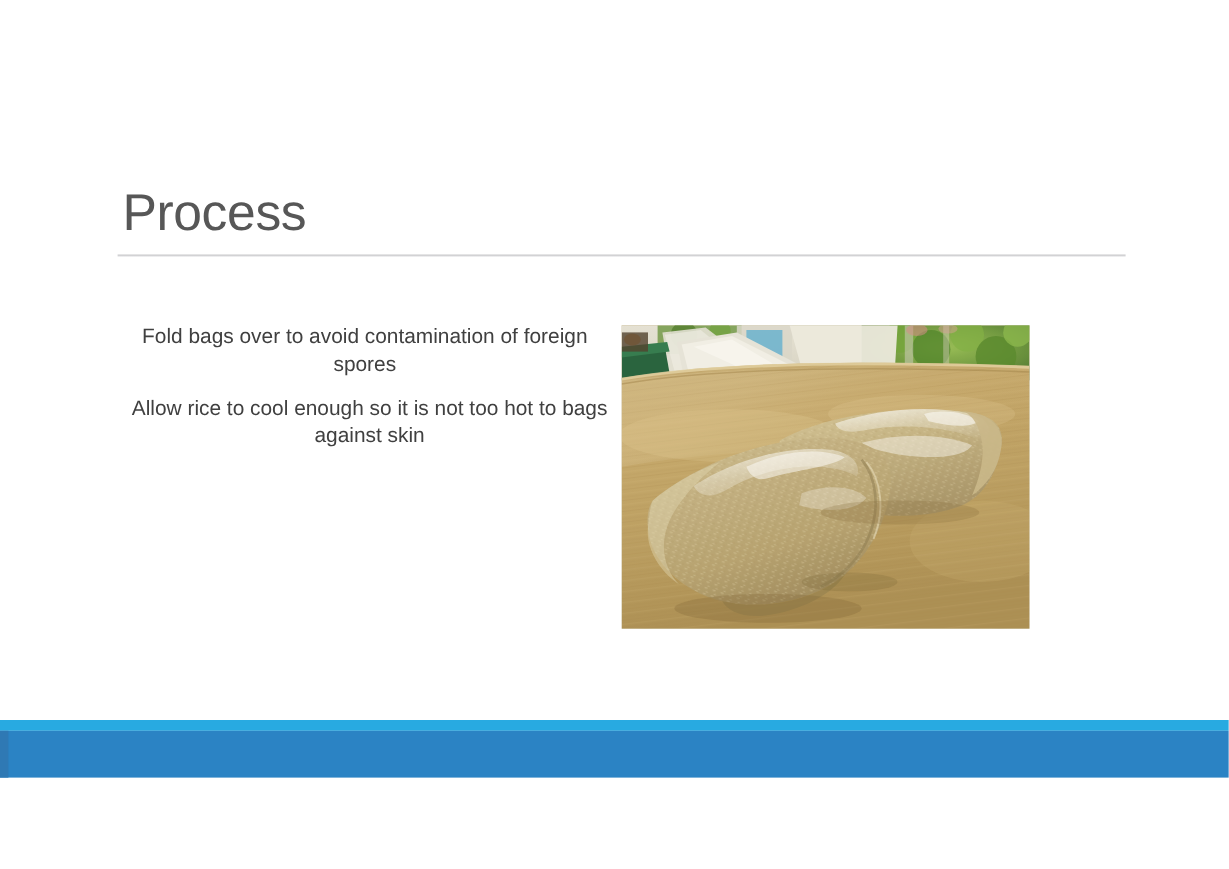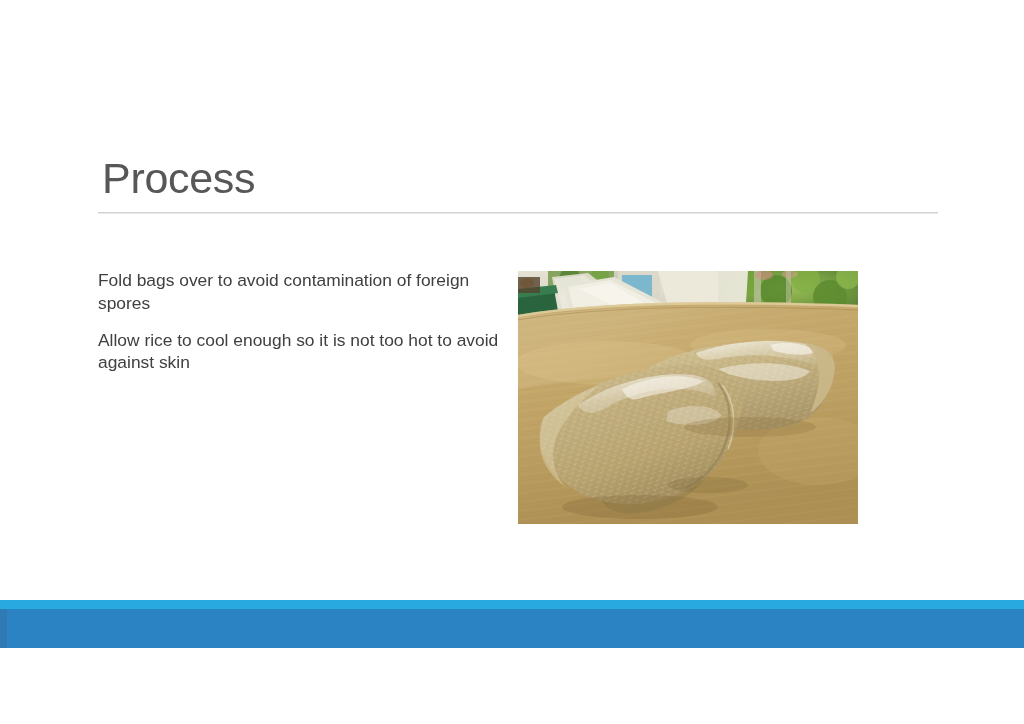--- a/index.html
+++ b/index.html
@@ -58,20 +58,21 @@
     width: 412px;
   }
   .body-para {
     font-family: "Liberation Sans", sans-serif;
     font-size: 17.4px;
     font-weight: 400;
     color: #404040;
     line-height: 1.31;
     margin: 0 0 14px 0;
     white-space: pre-line;
+    text-align: center;
   }
   .body-para.second {
     width: 420px;
     margin-bottom: 0;
   }
 
   
   .photo-frame {
     position: absolute;
     left: 518px;
@@ -118,21 +119,21 @@
 
 <div class="slide">
 
   <div class="title-block">
     <h1 class="slide-title">Process</h1>
   </div>
   <div class="title-rule"></div>
 
   <div class="body-block">
     <p class="body-para first">Fold bags over to avoid contamination of foreign spores</p>
-    <p class="body-para second">Allow rice to cool enough so it is not too hot to avoid against skin</p>
+    <p class="body-para second">Allow rice to cool enough so it is not too hot to bags against skin</p>
   </div>
 
   <div class="photo-frame">
     <svg class="photo-svg" viewBox="0 0 340 253" preserveAspectRatio="none">
       <defs>
         <linearGradient id="tableGrad" x1="0" y1="0" x2="0.25" y2="1">
           <stop offset="0%" stop-color="#c9b07a"></stop>
           <stop offset="25%" stop-color="#c8ab6f"></stop>
           <stop offset="60%" stop-color="#bda063"></stop>
           <stop offset="100%" stop-color="#ab8e53"></stop>

